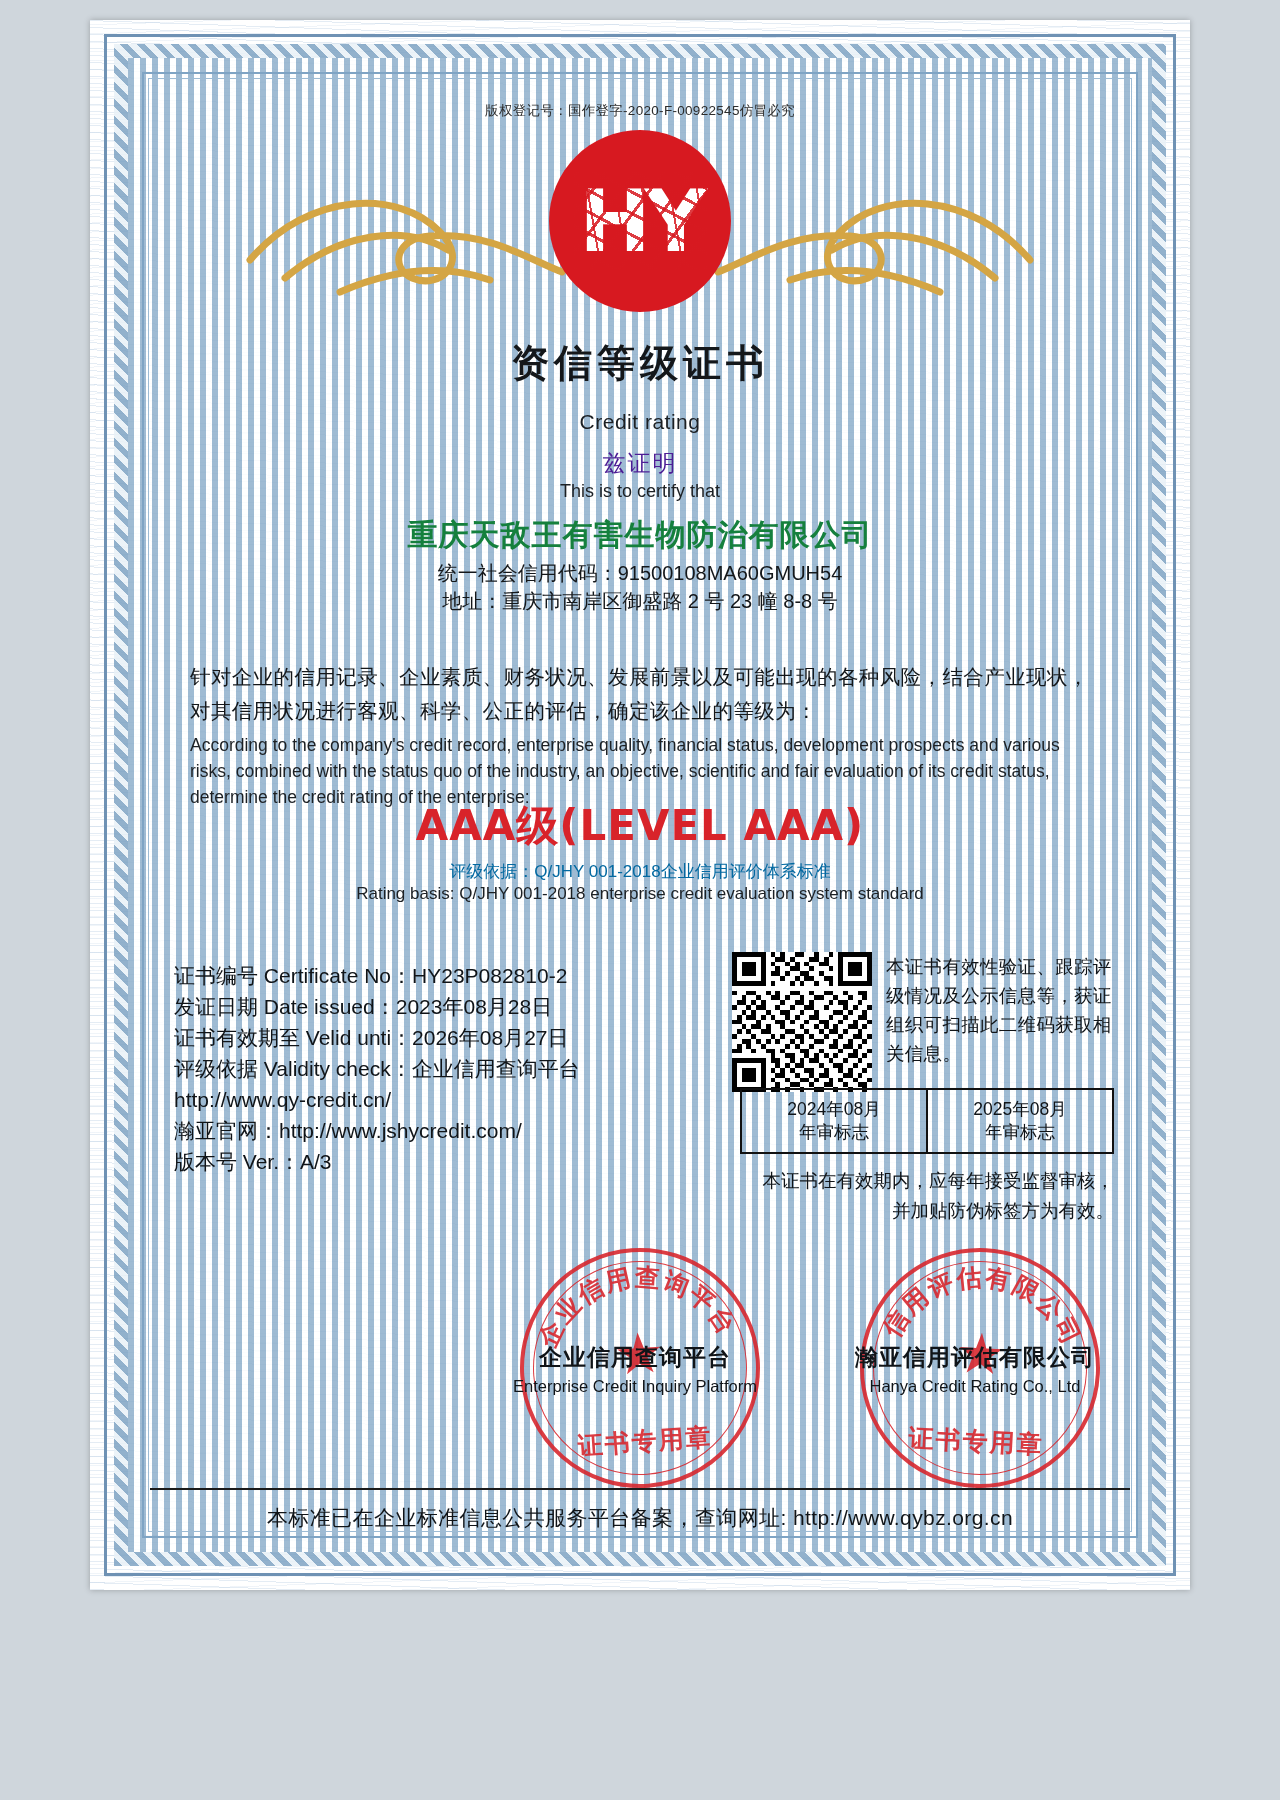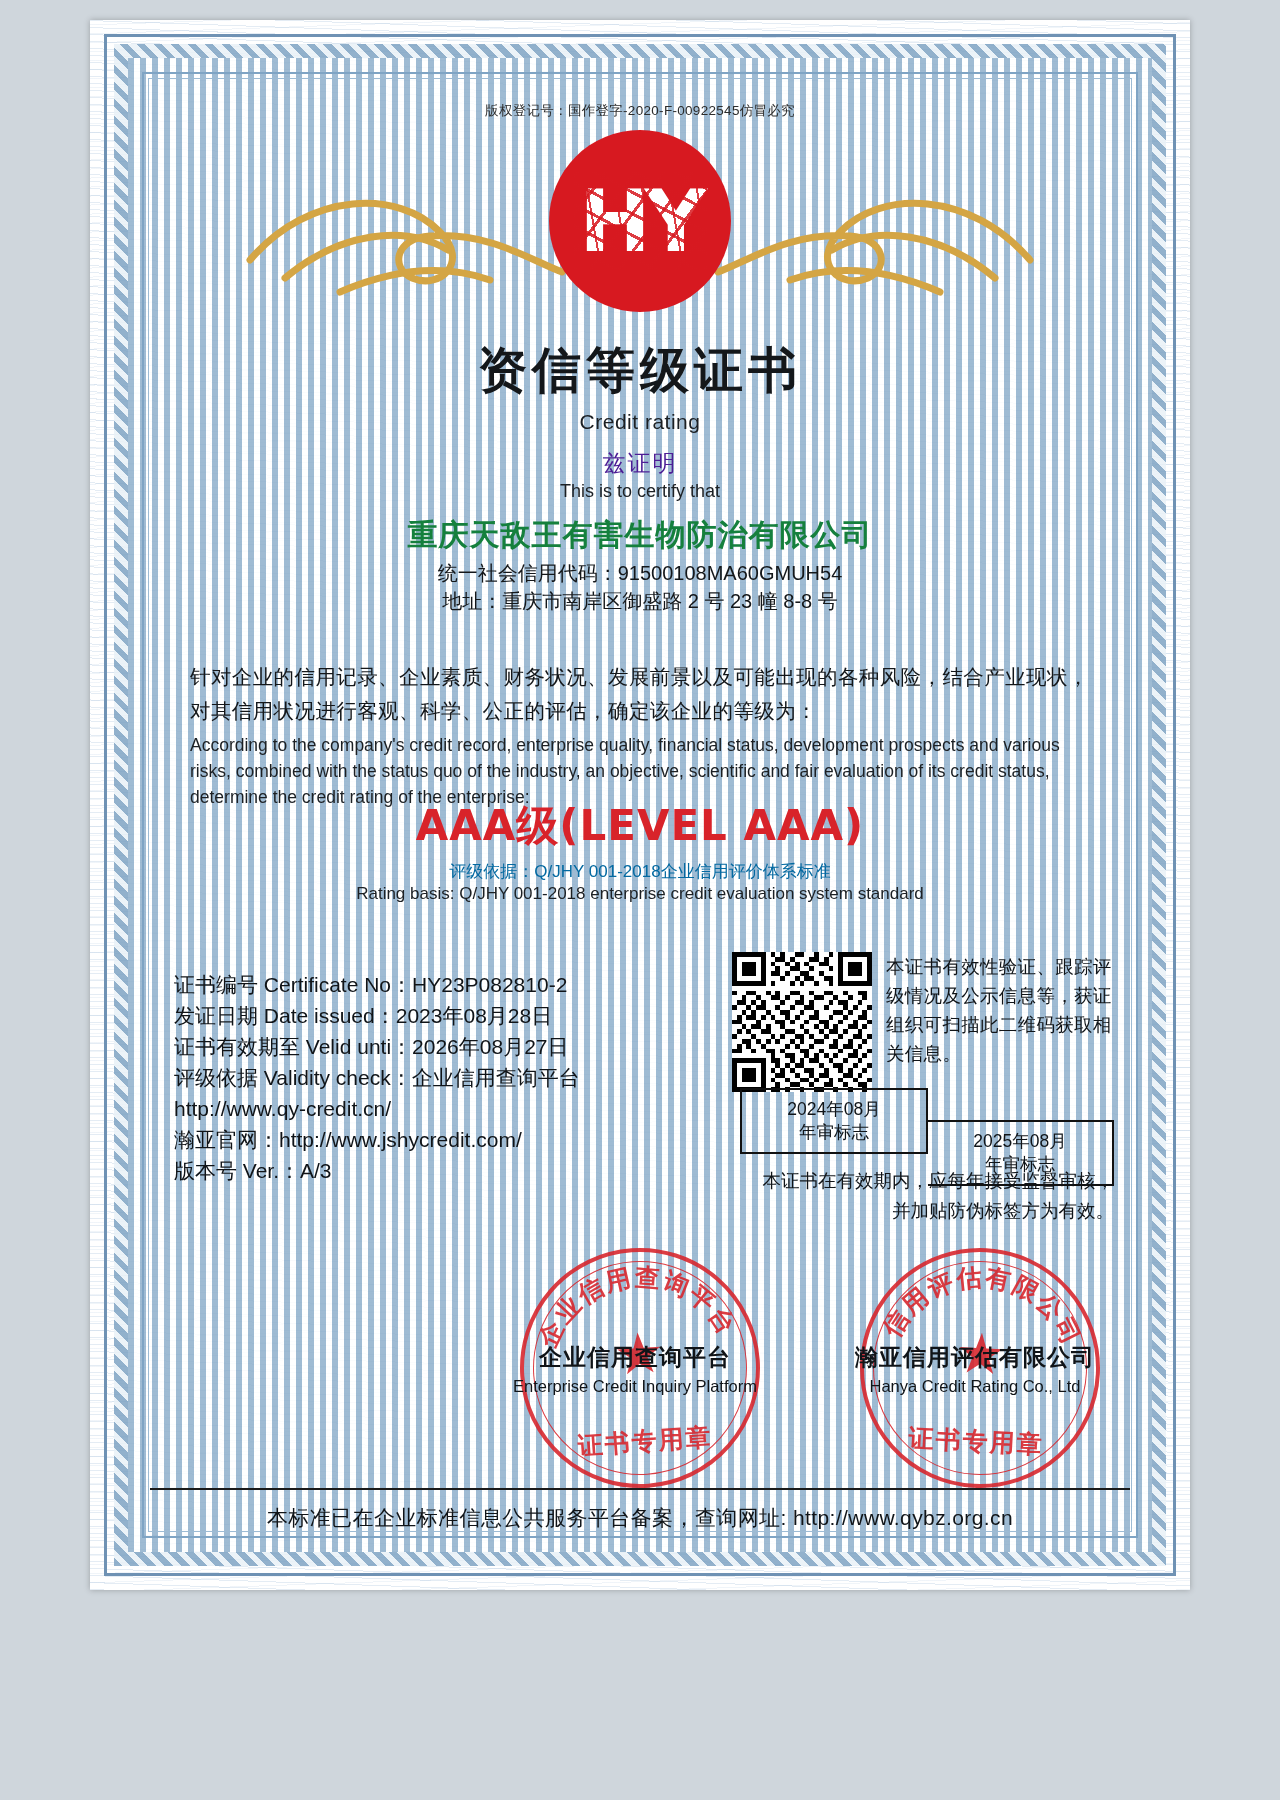--- a/index.html
+++ b/index.html
@@ -80,21 +80,21 @@
     content:"";position:absolute;inset:-6px;
     background:
       repeating-linear-gradient(28deg, rgba(215,25,32,.85) 0 3px, rgba(0,0,0,0) 3px 19px),
       repeating-linear-gradient(-53deg, rgba(215,25,32,.85) 0 3px, rgba(0,0,0,0) 3px 23px),
       repeating-linear-gradient(80deg, rgba(215,25,32,.85) 0 2px, rgba(0,0,0,0) 2px 27px);
     pointer-events:none;
   }
 
   .title-cn{
     position:absolute;top:318px;left:0;right:0;text-align:center;
-    font-size:49px;font-weight:bold;color:#14171a;letter-spacing:5px;
+    font-size:38px;font-weight:bold;color:#14171a;letter-spacing:5px;
     font-family:"DejaVu Sans",sans-serif;
   }
   .title-en{
     position:absolute;top:390px;left:0;right:0;text-align:center;
     font-size:21px;color:#1c2024;letter-spacing:.5px;
   }
   .certify-cn{
     position:absolute;top:428px;left:0;right:0;text-align:center;
     font-size:23px;color:#4c1d95;letter-spacing:2px;
     font-family:"DejaVu Sans",sans-serif;
@@ -140,21 +140,21 @@
     font-size:17px;color:#0369a1;
   }
   .basis-en{
     position:absolute;top:864px;left:0;right:0;text-align:center;
     font-size:17px;color:#1c2024;
   }
 
   
   .info{
     position:absolute;top:940px;left:84px;width:540px;
-    font-size:21px;color:#101418;line-height:31px;margin-top:9px;
+    font-size:21px;color:#101418;line-height:31px;
   }
   .info .row{white-space:nowrap;}
 
   
   .qr{
     position:absolute;top:932px;left:642px;width:140px;height:140px;
   }
   .qr svg{display:block;}
   .qr-note{
     position:absolute;top:932px;left:796px;width:228px;
@@ -162,21 +162,21 @@
   }
   .stamp-boxes{
     position:absolute;top:1068px;left:650px;width:374px;
     display:flex;gap:0;
   }
   .stamp-box{
     width:50%;border:2px solid #111;height:62px;
     display:flex;flex-direction:column;align-items:center;justify-content:center;
     font-size:17.5px;color:#101418;line-height:23px;background:transparent;
   }
-  .stamp-box + .stamp-box{border-left:none;margin-top:32px;}
+  .stamp-box + .stamp-box{border-left:none;}
   .audit-note{
     position:absolute;top:1146px;left:640px;width:384px;
     font-size:18.5px;color:#101418;line-height:30px;text-align:right;
   }
 
   
   .seal{
     position:absolute;width:232px;height:232px;border-radius:50%;
     border:4px solid #d8232a;color:#d8232a;
     opacity:.88;

